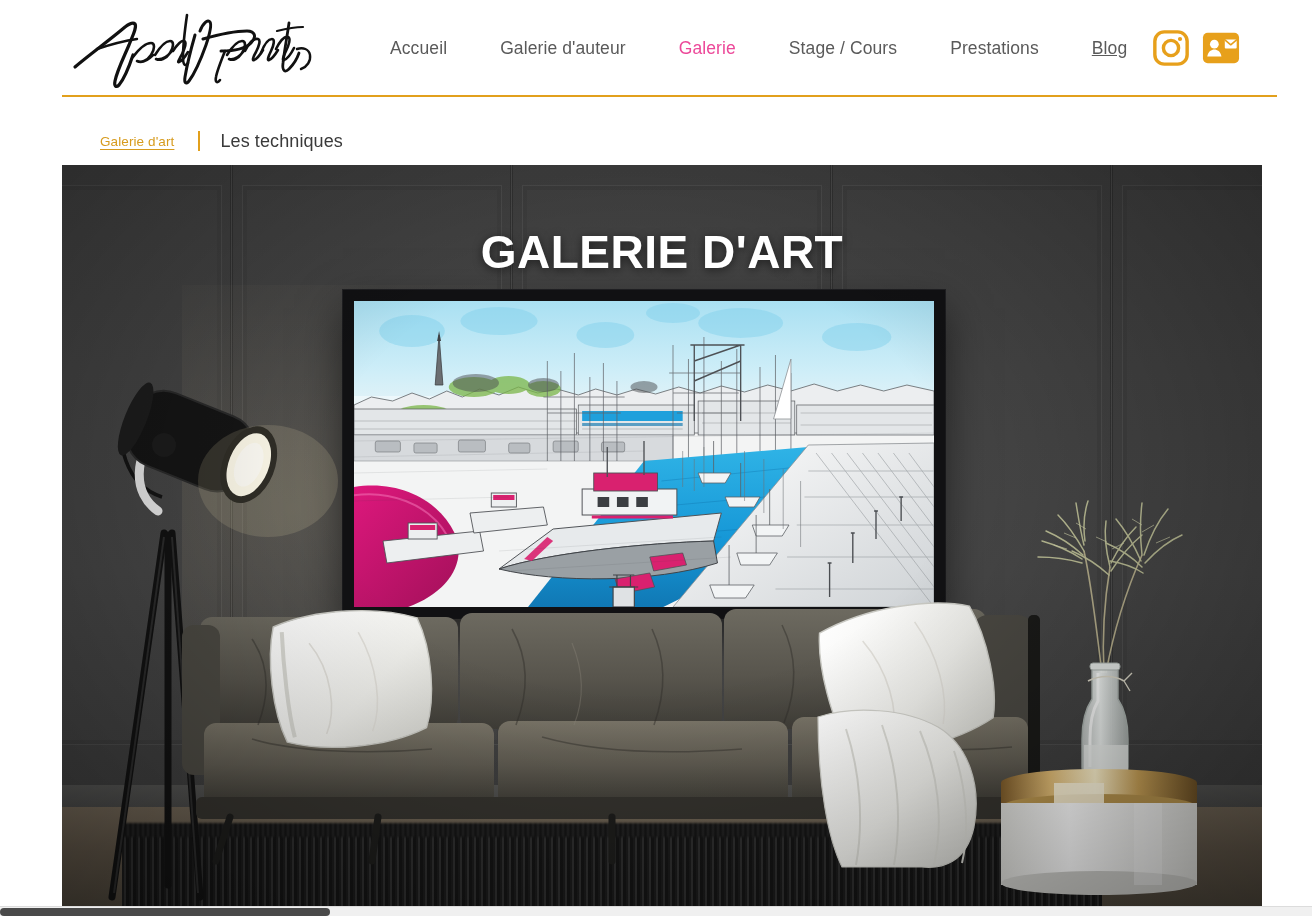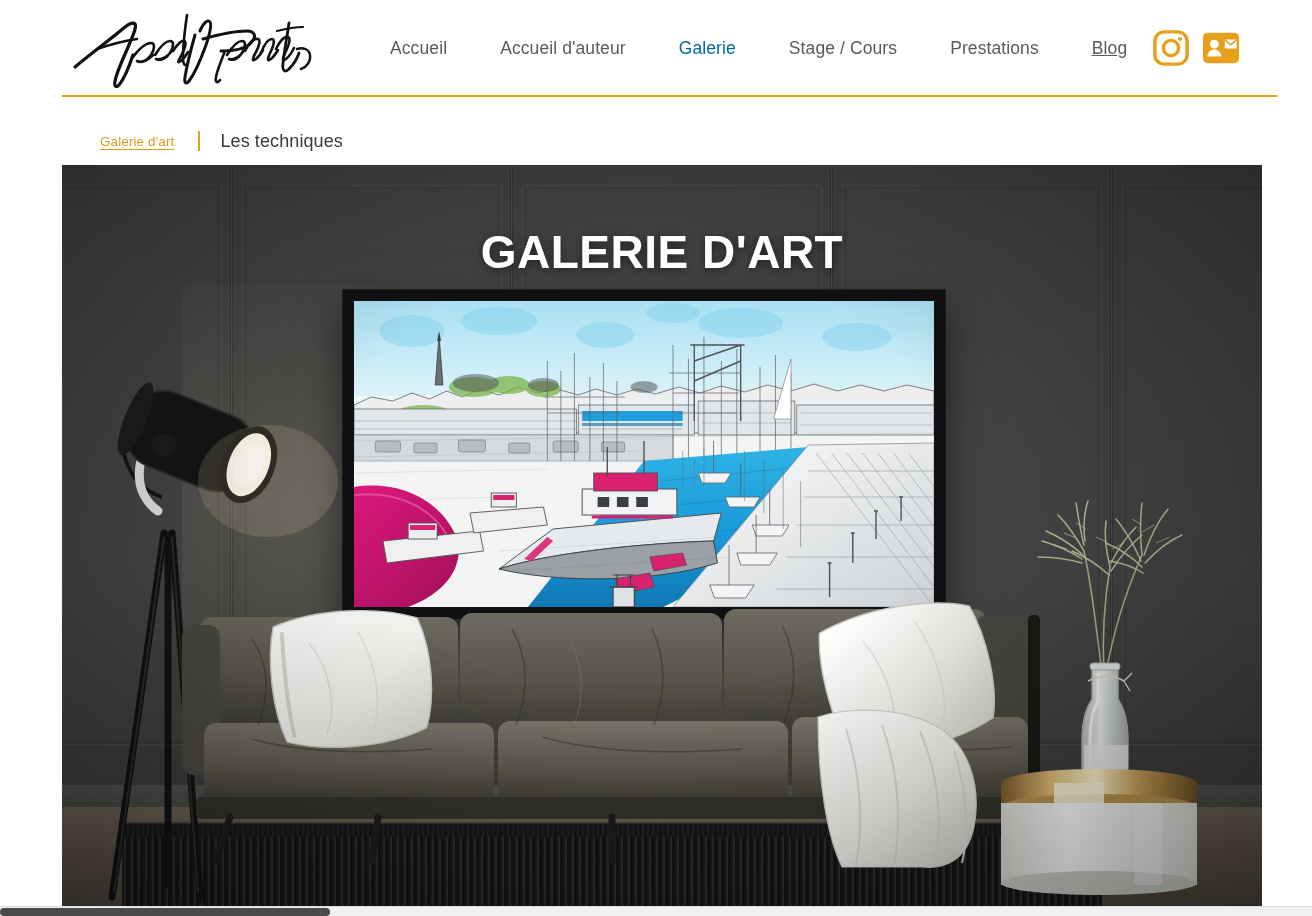--- a/index.html
+++ b/index.html
@@ -14,21 +14,21 @@
   .logo-wrap { position:absolute; left:62px; top:2px; width:260px; height:92px;
     display:flex; align-items:center; justify-content:center; }
   .logo-svg { width:250px; height:86px; display:block; }
 
   .nav { position:absolute; left:390px; top:0; height:96px; display:flex;
     align-items:center; gap:0px; }
   .nav-item { font-size:17.5px; color:#5a5a5a; letter-spacing:.1px;
     padding:0 0; margin-right:53px; white-space:nowrap; cursor:pointer;
     font-family:"Liberation Sans", sans-serif; }
   .nav-item:last-child { margin-right:0;text-decoration:underline; }
-  .nav-item.active { color:#0369a1; }
+  .nav-item.active { color:#ec4899; }
 
   .social { position:absolute; right:72px; top:0; height:96px; display:flex;
     align-items:center; gap:12px; }
   .social-icon { width:38px; height:38px; display:block; cursor:pointer; }
 
   .header-rule { position:absolute; left:62px; top:95px; width:1215px; height:2px;
     background:#e2a01c; }
 
   
   .breadcrumb { position:absolute; left:100px; top:130px; display:flex;
@@ -130,21 +130,21 @@
           <path d="M209 44 C213 36 217 31 221 32 C224 33 222 40 219 46 C216 52 215 56 217 55 C220 54 224 49 227 43" stroke-width="2.6"></path>
           <path d="M222 18 C220 32 217 48 216 58 C215 66 218 68 222 64 C226 60 230 54 232 48" stroke-width="2.8"></path>
           <path d="M210 26 C218 24 228 22 236 22" stroke-width="2.2"></path>
           <path d="M230 44 C236 42 242 44 243 50 C244 56 240 62 234 64" stroke-width="2.4"></path>
         </g>
       </svg>
     </div>
 
     <nav class="nav">
       <span class="nav-item">Accueil</span>
-      <span class="nav-item">Accueil d'auteur</span>
+      <span class="nav-item">Galerie d'auteur</span>
       <span class="nav-item active">Galerie</span>
       <span class="nav-item">Stage / Cours</span>
       <span class="nav-item">Prestations</span>
       <span class="nav-item">Blog</span>
     </nav>
 
     <div class="social">
       <svg class="social-icon" viewBox="0 0 40 40">
         <rect x="3" y="3" width="34" height="34" rx="10" ry="10" fill="none" stroke="#e7a01b" stroke-width="3.6"></rect>
         <circle cx="20" cy="20" r="8" fill="none" stroke="#e7a01b" stroke-width="3.6"></circle>

